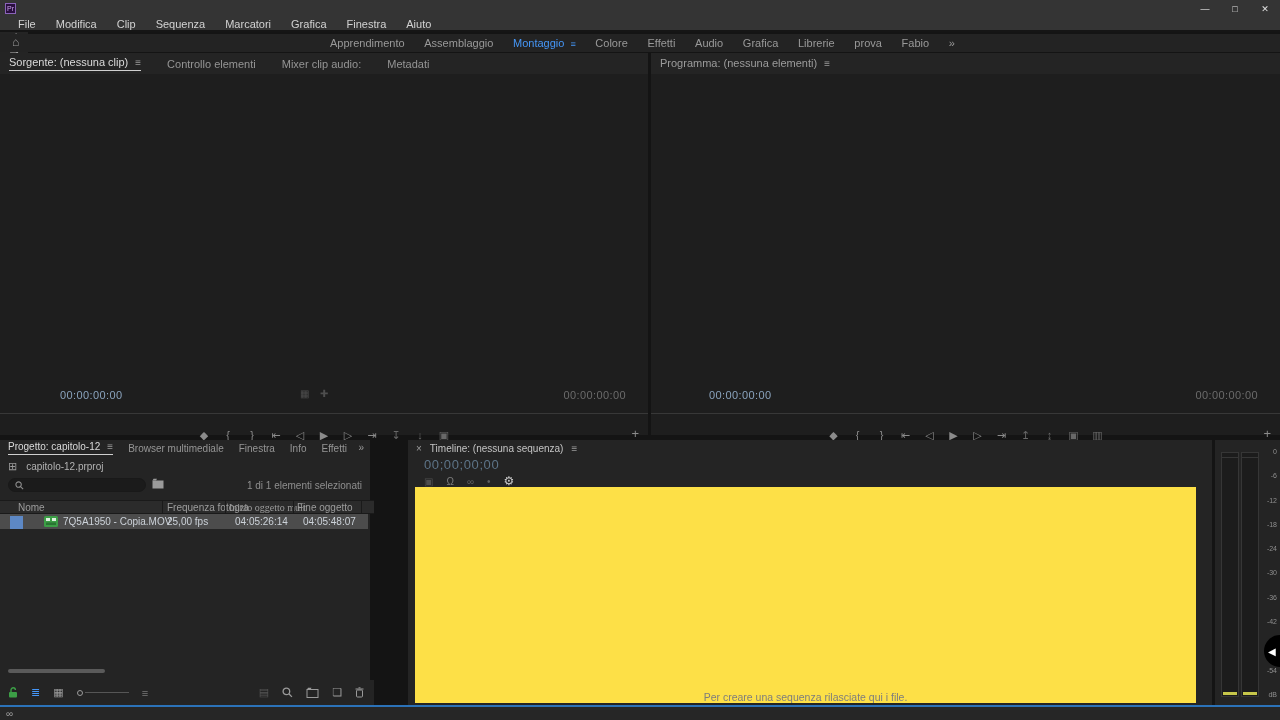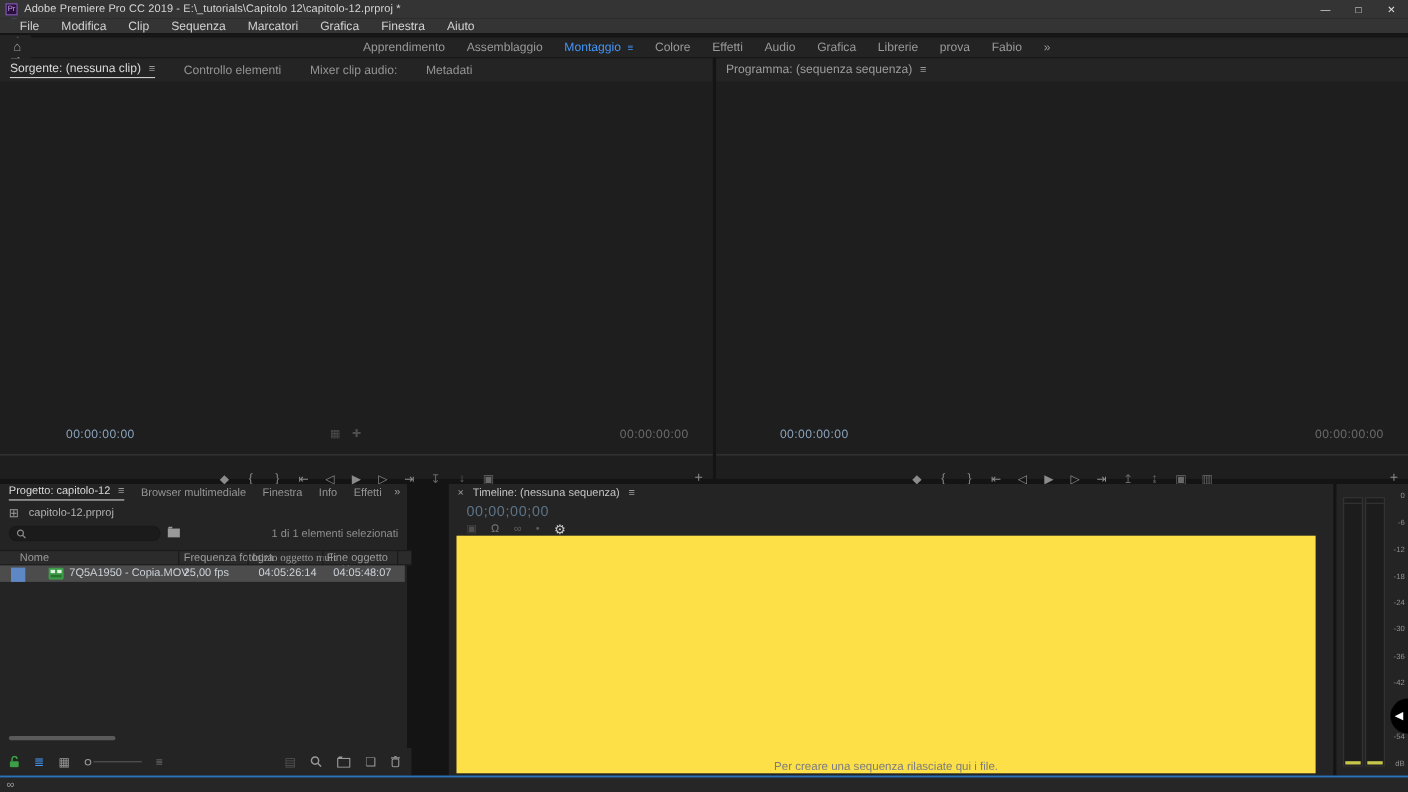--- a/index.html
+++ b/index.html
@@ -131,21 +131,20 @@
 
   svg { display:block; }
 </style>
 </head>
 <body>
 
 <div id="app">
 
   <div id="titlebar">
     <span id="pr-icon">Pr</span>
-    <span id="win-title">Adobe Premiere Pro CC 2019 - E:\_tutorials\Capitolo 12\capitolo-12.prproj *</span>
     <div id="win-controls">
       <span>—</span>
       <span>□</span>
       <span>✕</span>
     </div>
   </div>
 
   <div id="menubar">
     <span>File</span>
     <span>Modifica</span>
@@ -199,21 +198,21 @@
         <span class="ticon ticon-dim">↧</span>
         <span class="ticon ticon-dim">↓</span>
         <span class="ticon ticon-dim">▣</span>
       </div>
       <span class="btn-plus">+</span>
     </div>
   </div>
 
   <div id="program-panel" class="panel">
     <div class="ptabs">
-      <span class="ptab-active" style="border-bottom:none;"><span style="color:#9c9c9c;">Programma: (sequenza sequenza)</span><span class="ham">≡</span></span>
+      <span class="ptab-active" style="border-bottom:none;"><span style="color:#9c9c9c;">Programma: (nessuna elementi)</span><span class="ham">≡</span></span>
     </div>
     <div class="monitor-body">
       <span class="tc tc-cur" style="left:12px; top:315px;">00:00:00:00</span>
       <span class="tc tc-dur mon-info-r">00:00:00:00</span>
       <div class="mon-divider"></div>
       <div class="transport">
         <span class="ticon">◆</span>
         <span class="ticon">{</span>
         <span class="ticon">}</span>
         <span class="ticon">⇤</span>

